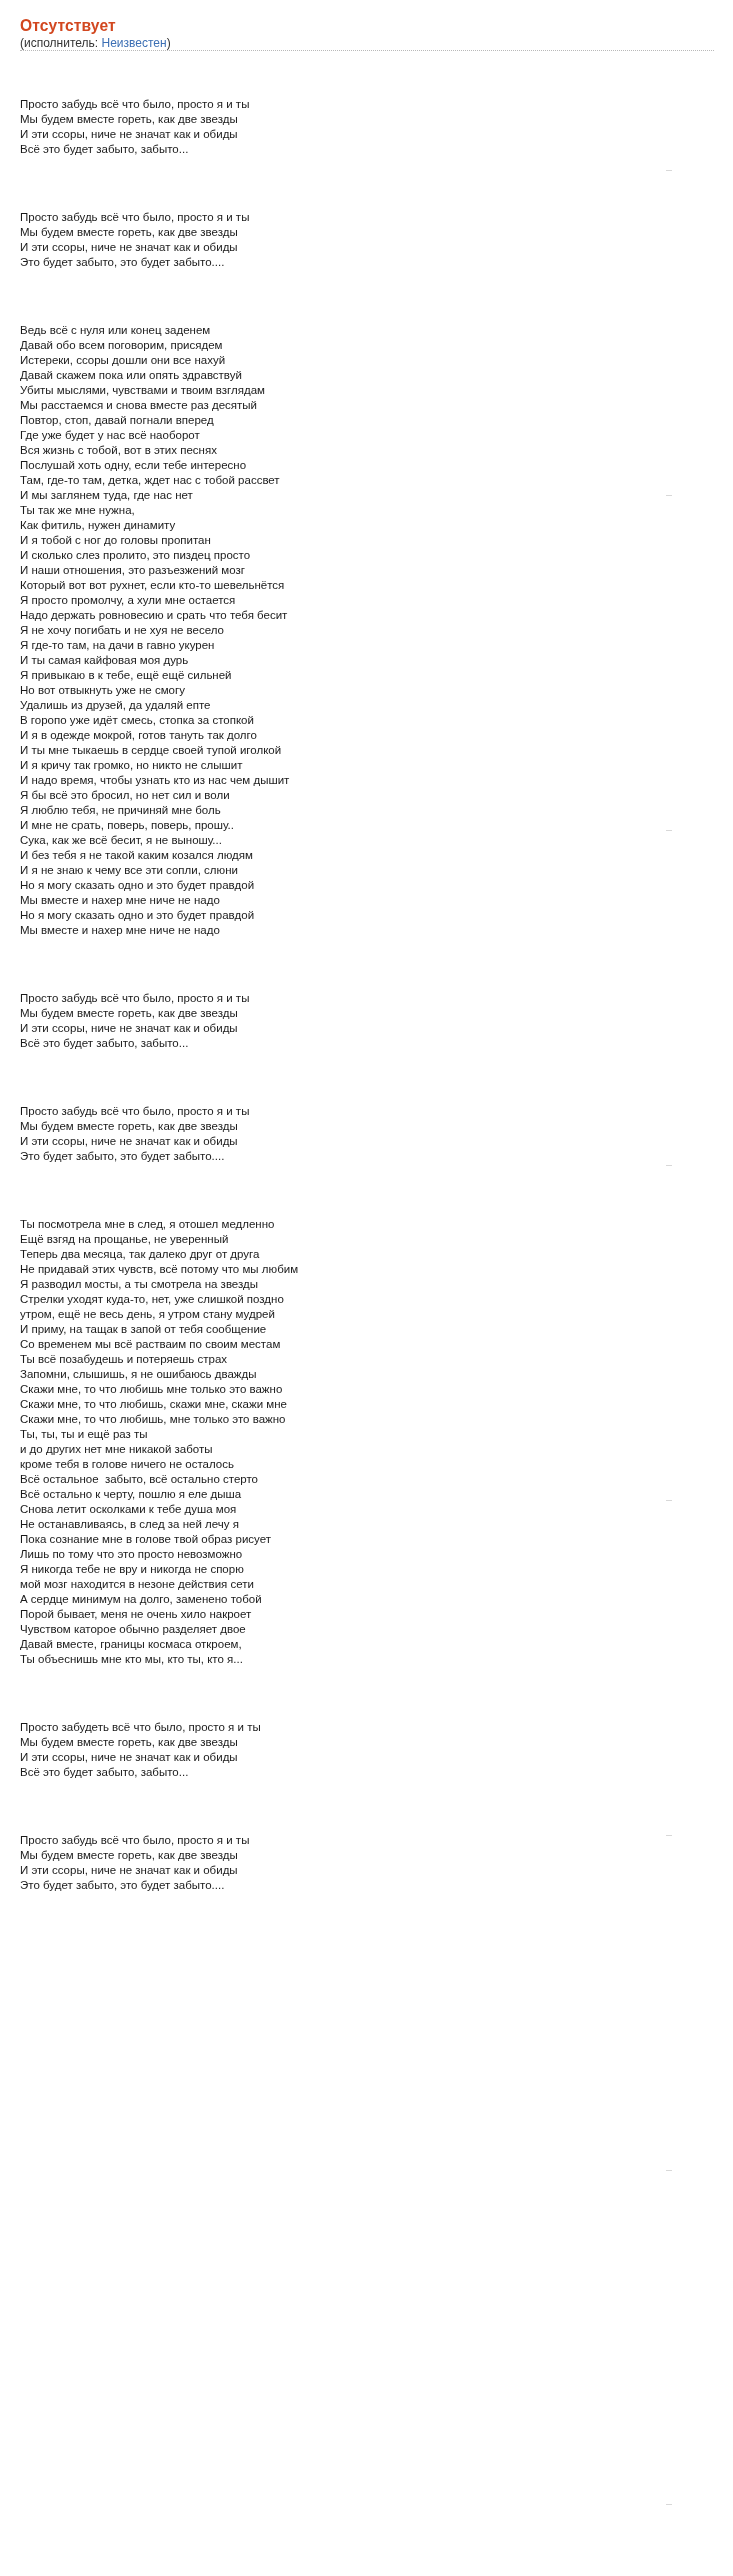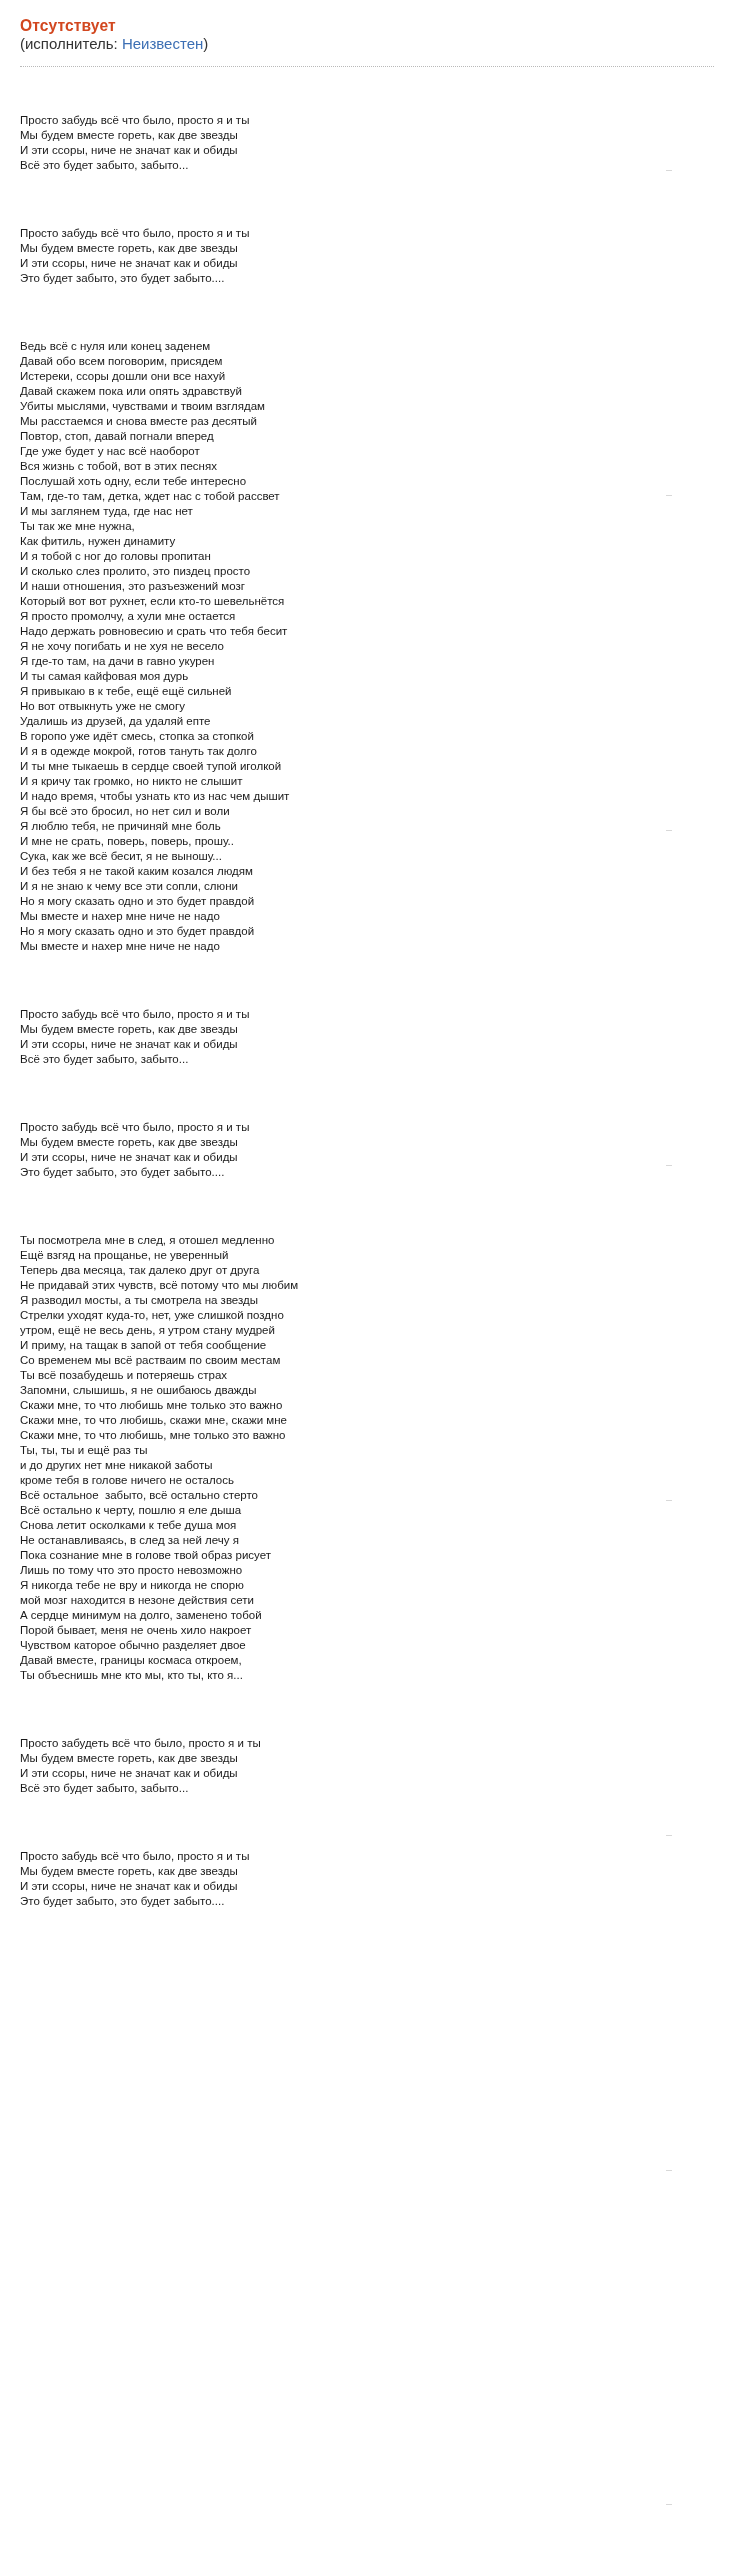--- a/index.html
+++ b/index.html
@@ -30,23 +30,23 @@
   .song-title {
     color: #d2471f;
     font-size: 15.6px;
     font-weight: bold;
     font-family: "Liberation Sans", sans-serif;
     letter-spacing: 0.1px;
     margin: 0 0 1.8px 0;
     line-height: 18.3px;
   }
   .performer-line {
-    font-size: 15px;
+    font-size: 12px;
     color: #333333;
-    margin: 0 0 16px 0;
+    margin: 0 0 0 0;
     line-height: 13px;
   }
   .performer-name {
     color: #3c6fb4;
     text-decoration: none;
   }
   .divider {
     border: none;
     border-top: 0.9px dotted #b9b9b9;
     height: 0;

